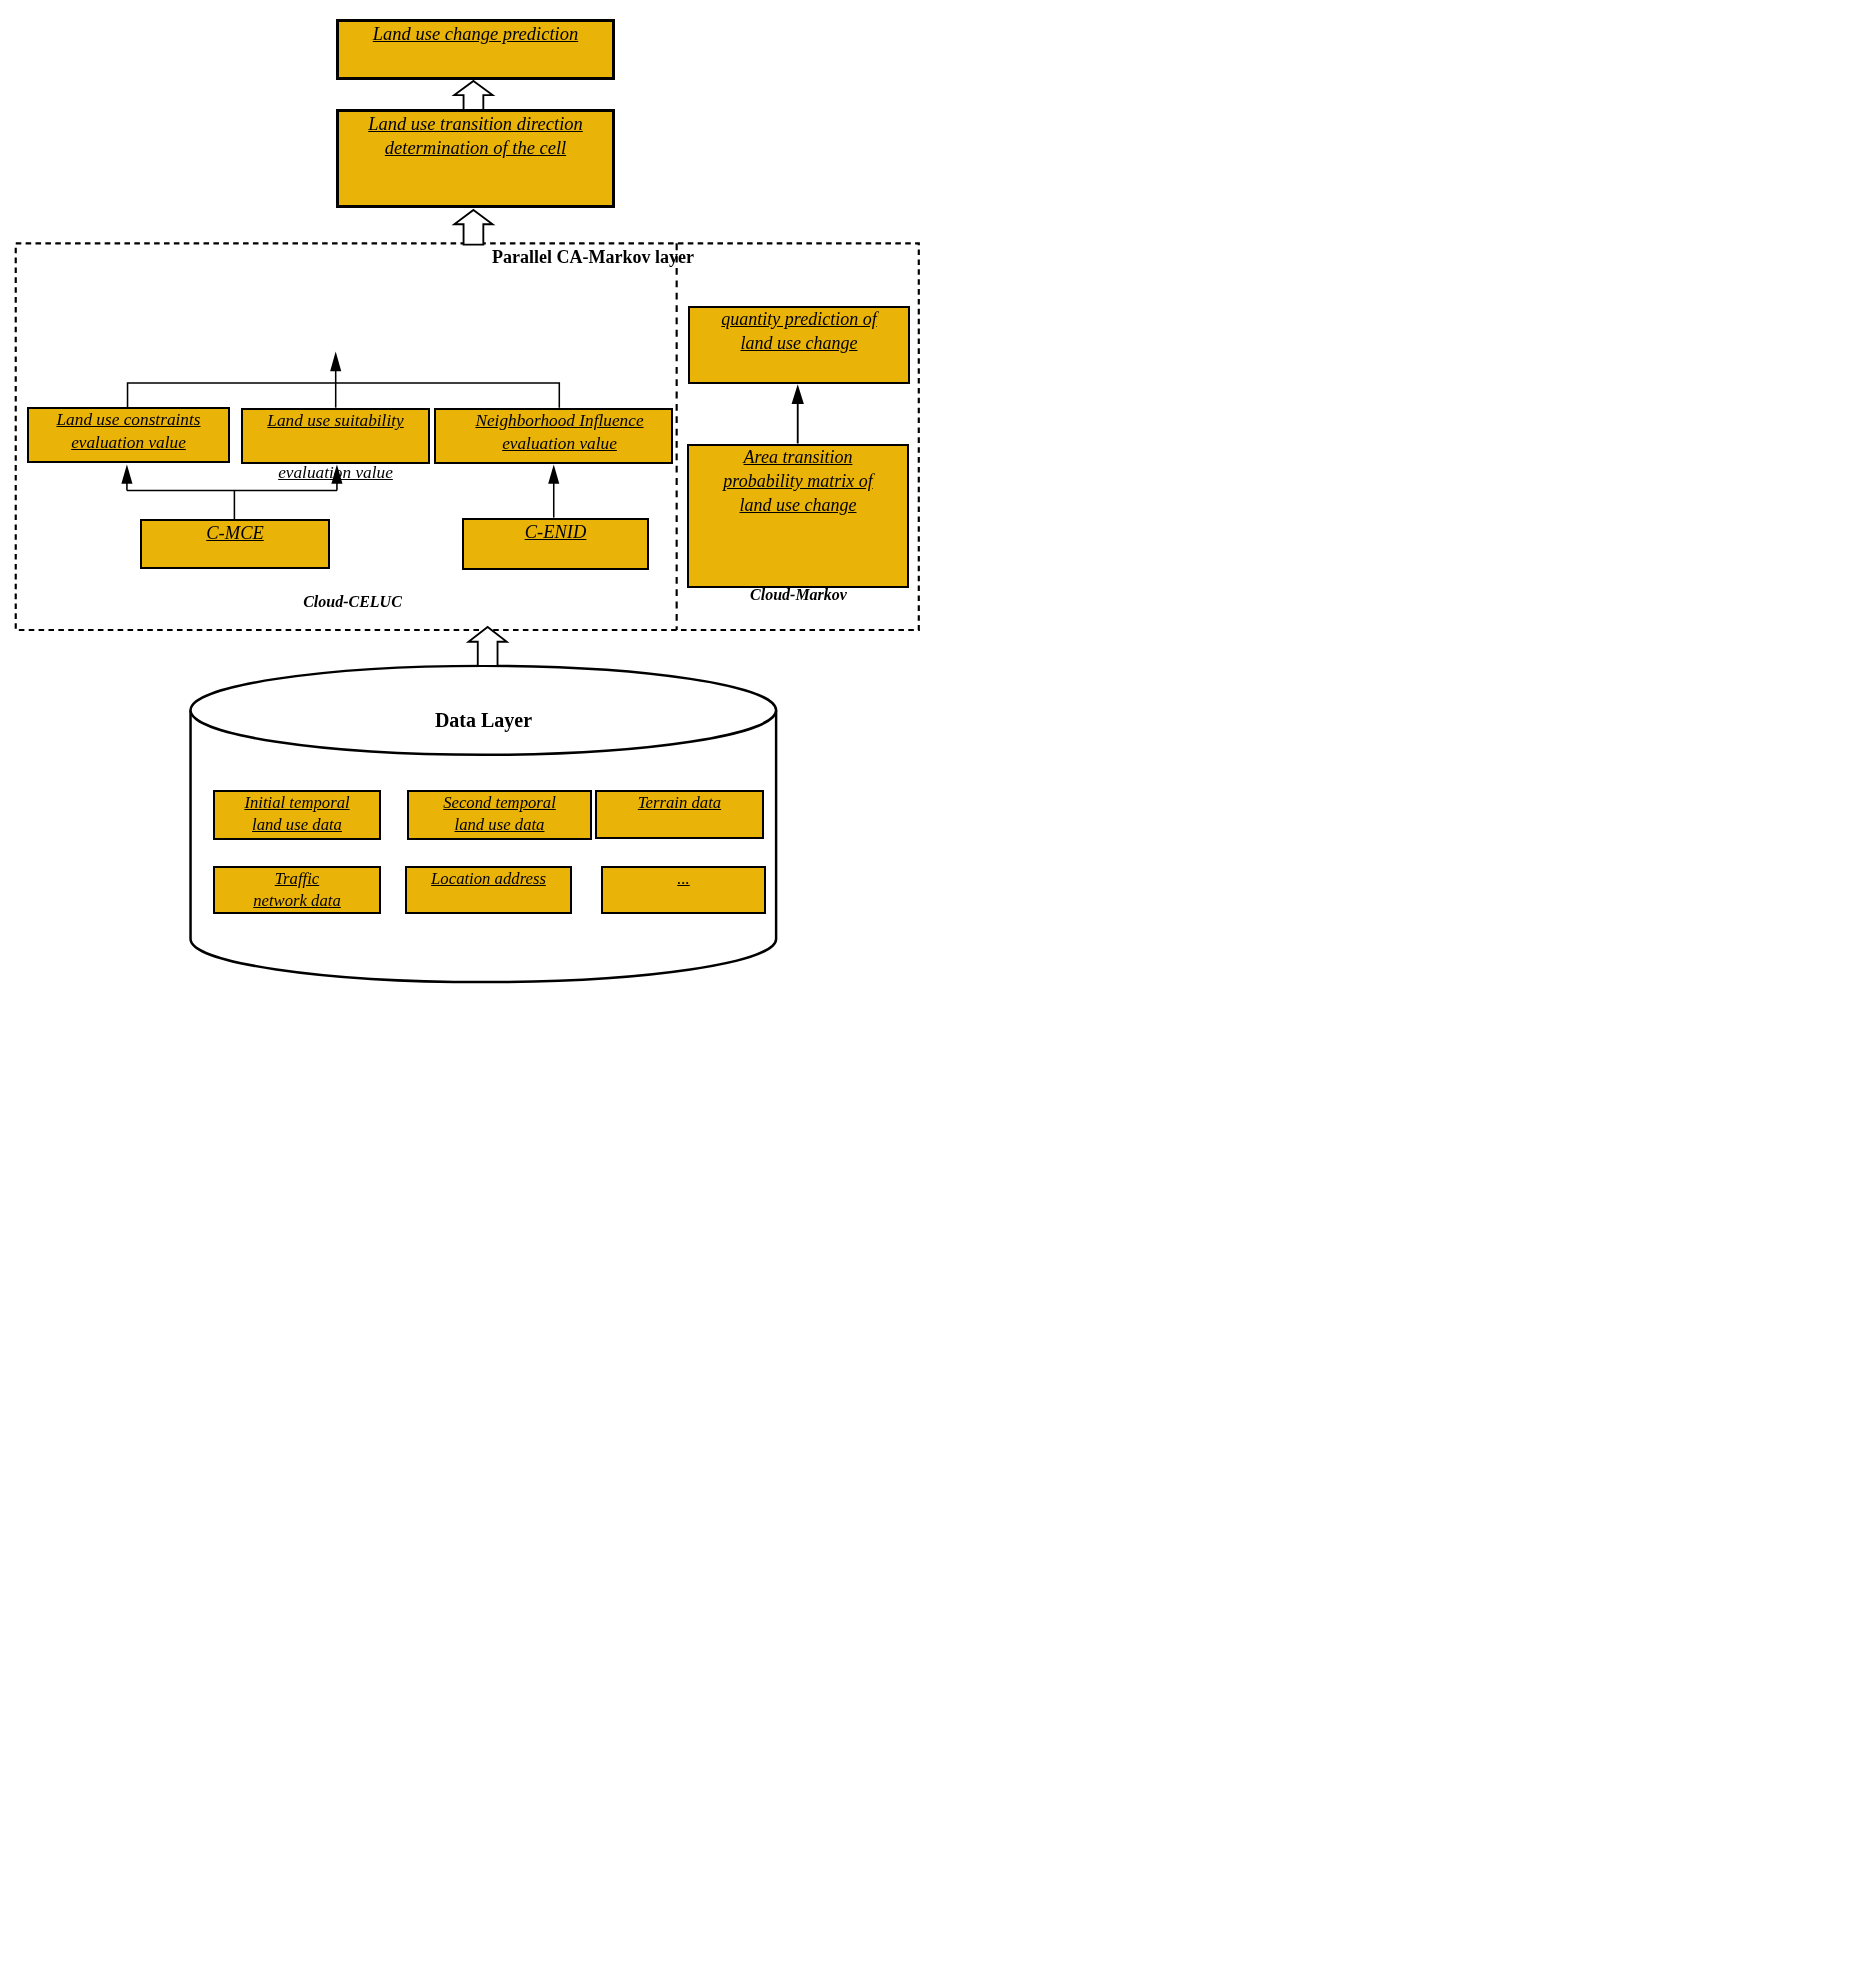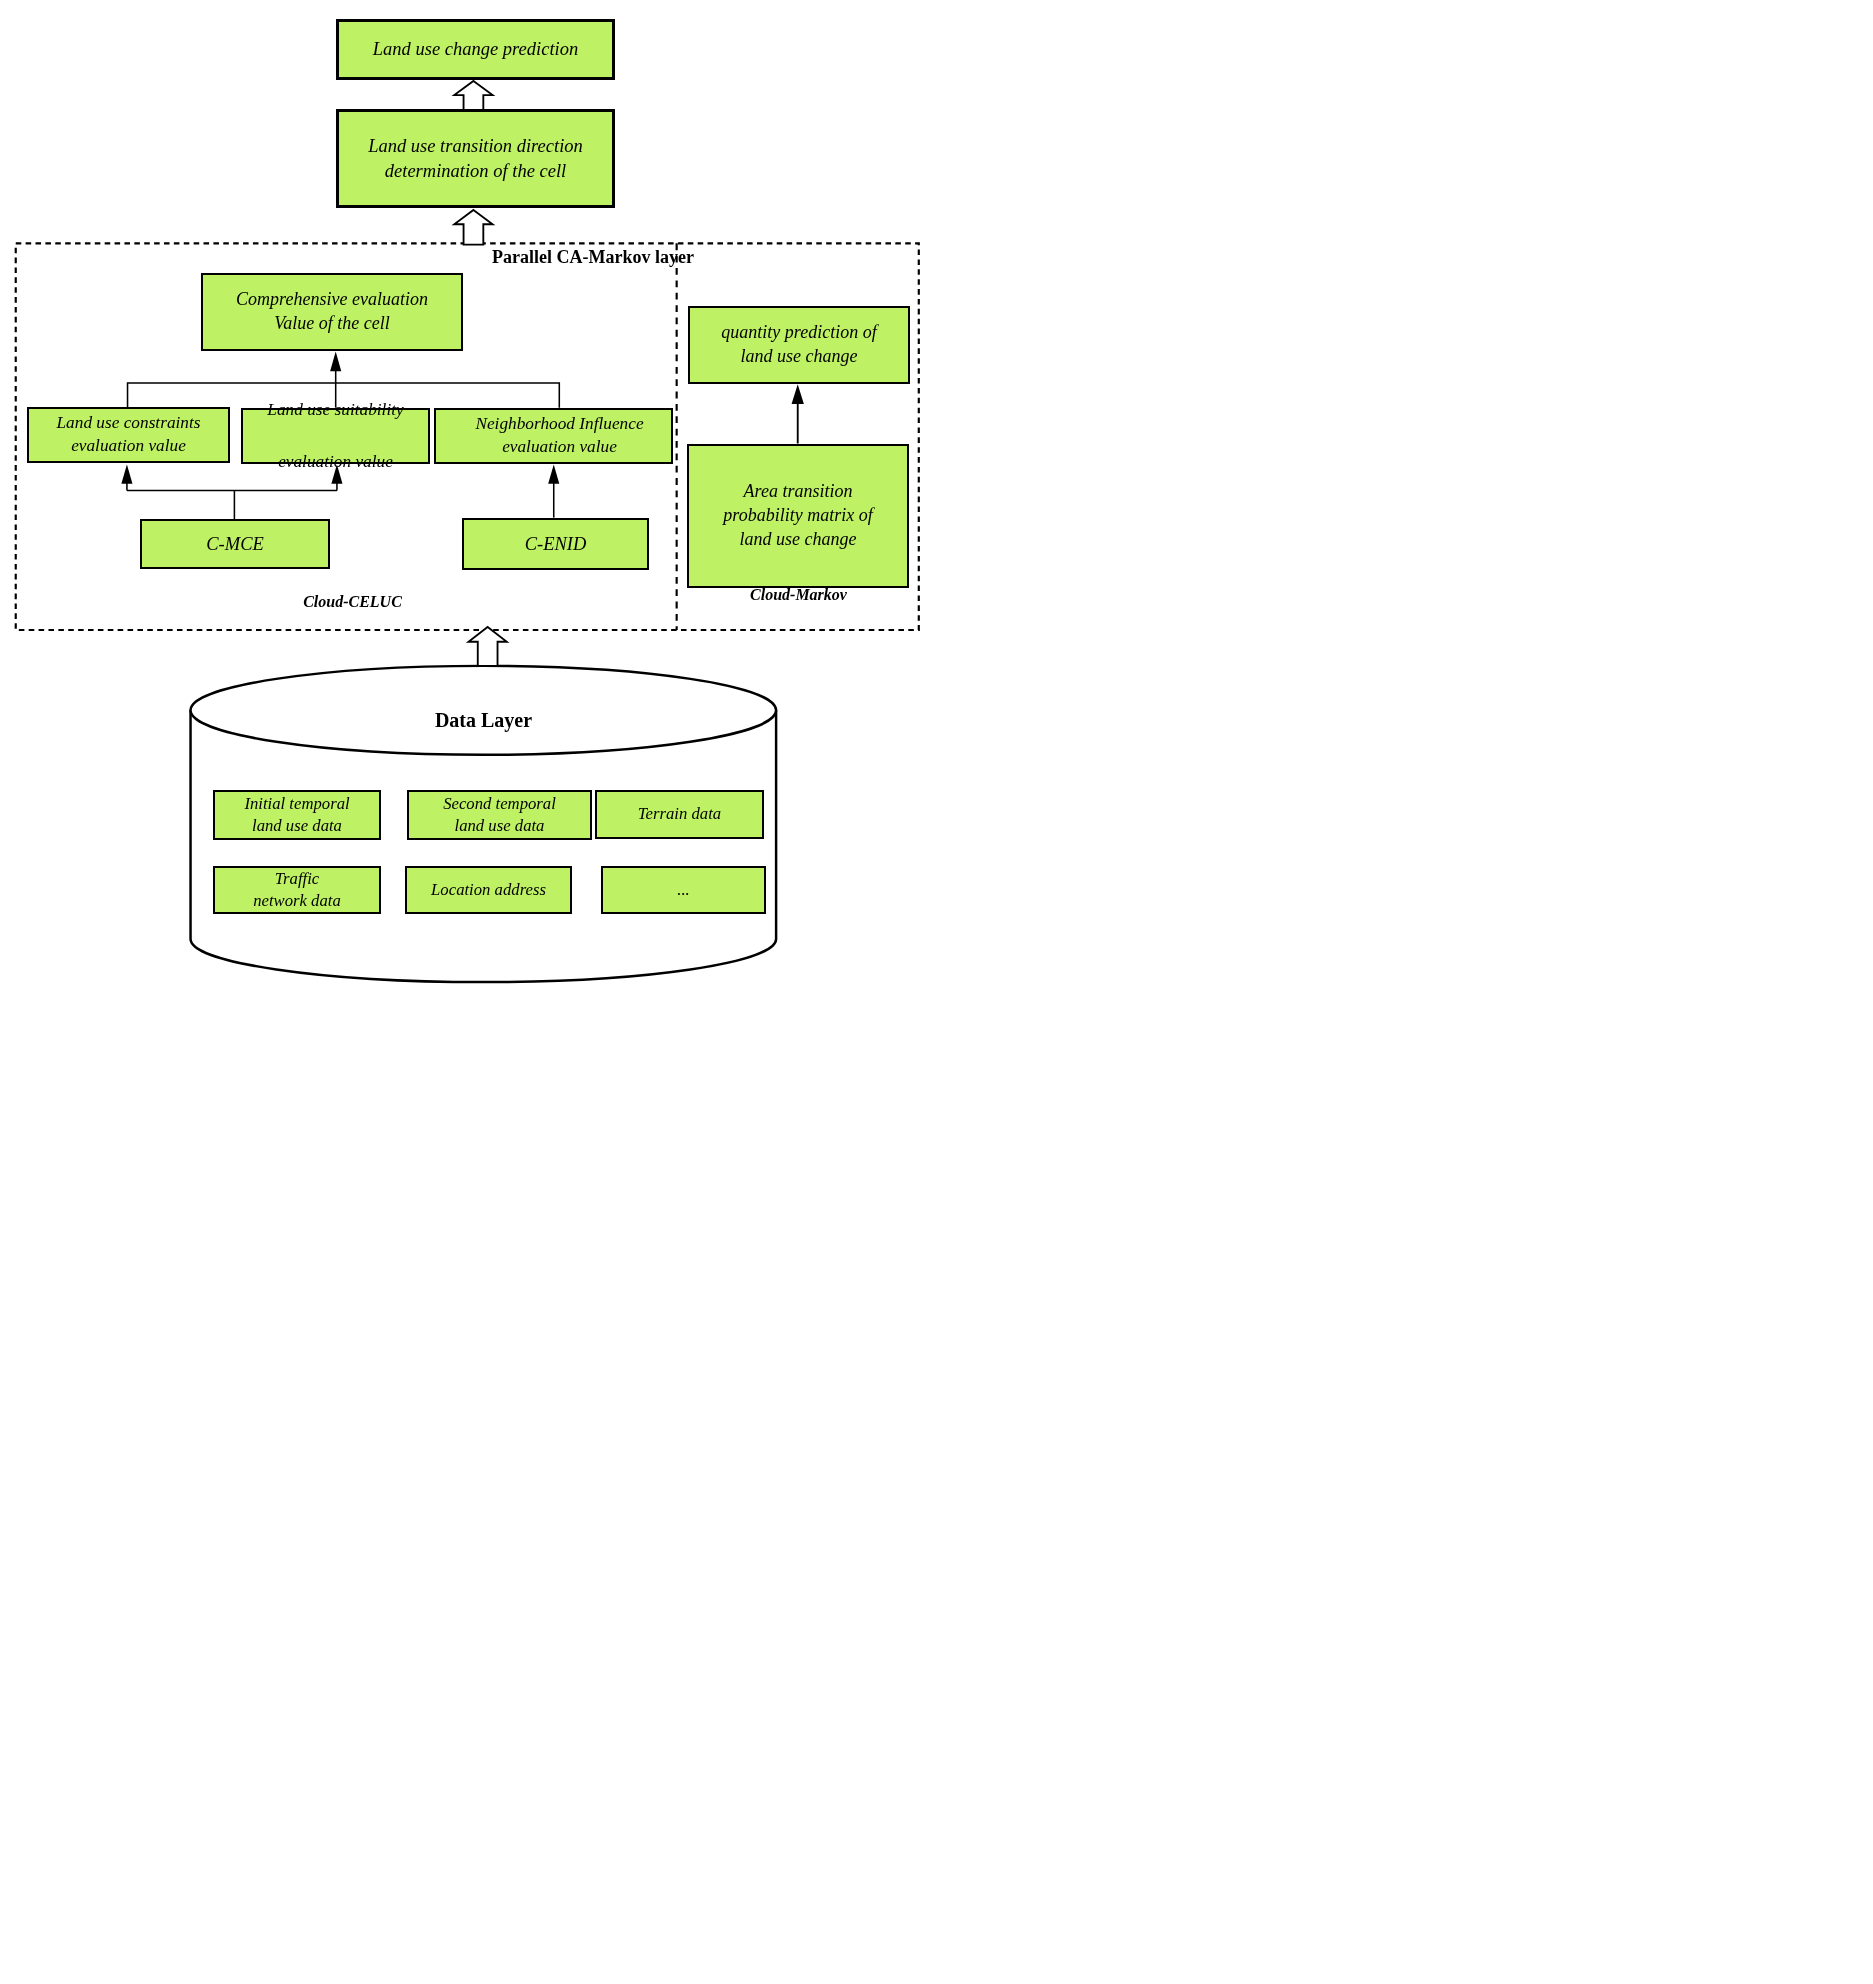--- a/index.html
+++ b/index.html
@@ -8,28 +8,29 @@
     width:937px;height:992px;
     background:#ffffff;
     font-family:"Liberation Serif", serif;
     color:#000;
     overflow:hidden;
   }
   #shapes{position:absolute;left:0;top:0;z-index:0;}
   .box{
     position:absolute;
     border:2.5px solid #000;
-    background:#bef264;
+    background:#eab308;
     display:flex;flex-direction:column;
-    align-items:center;justify-content:center;
+    align-items:center;justify-content:flex-start;
     text-align:center;
     font-style:italic;
     font-size:17.3px;line-height:1.32;
     z-index:2;
     box-sizing:border-box;
+    text-decoration:underline;
   }
   .box.big{border-width:3.1px;font-size:18.5px;}
   .lbl{
     position:absolute;z-index:2;
     text-align:center;
     font-weight:bold;
     white-space:nowrap;
   }
   .lbl.upright{font-style:normal;font-size:18.5px;}
   .lbl.italic{font-style:italic;font-size:16px;}
@@ -73,24 +74,20 @@
     <span>Land use change prediction</span>
   </div>
 
   <div class="box big" style="left:336px;top:109px;width:279px;height:99px;">
     <span>Land use transition direction</span>
     <span>determination of the cell</span>
   </div>
 
   <div class="lbl upright" style="left:426px;top:247px;width:334px;font-size:18px;">Parallel CA-Markov layer</div>
 
-  <div class="box" style="left:201px;top:273px;width:262px;height:78px;font-size:18px;">
-    <span>Comprehensive evaluation</span>
-    <span>Value of the cell</span>
-  </div>
 
   <div class="box" style="left:27px;top:407px;width:203px;height:56px;">
     <span>Land use constraints</span>
     <span>evaluation value</span>
   </div>
 
   <div class="box" style="left:241px;top:408px;width:189px;height:56px;gap:29px;">
     <span>Land use suitability</span>
     <span>evaluation value</span>
   </div>

